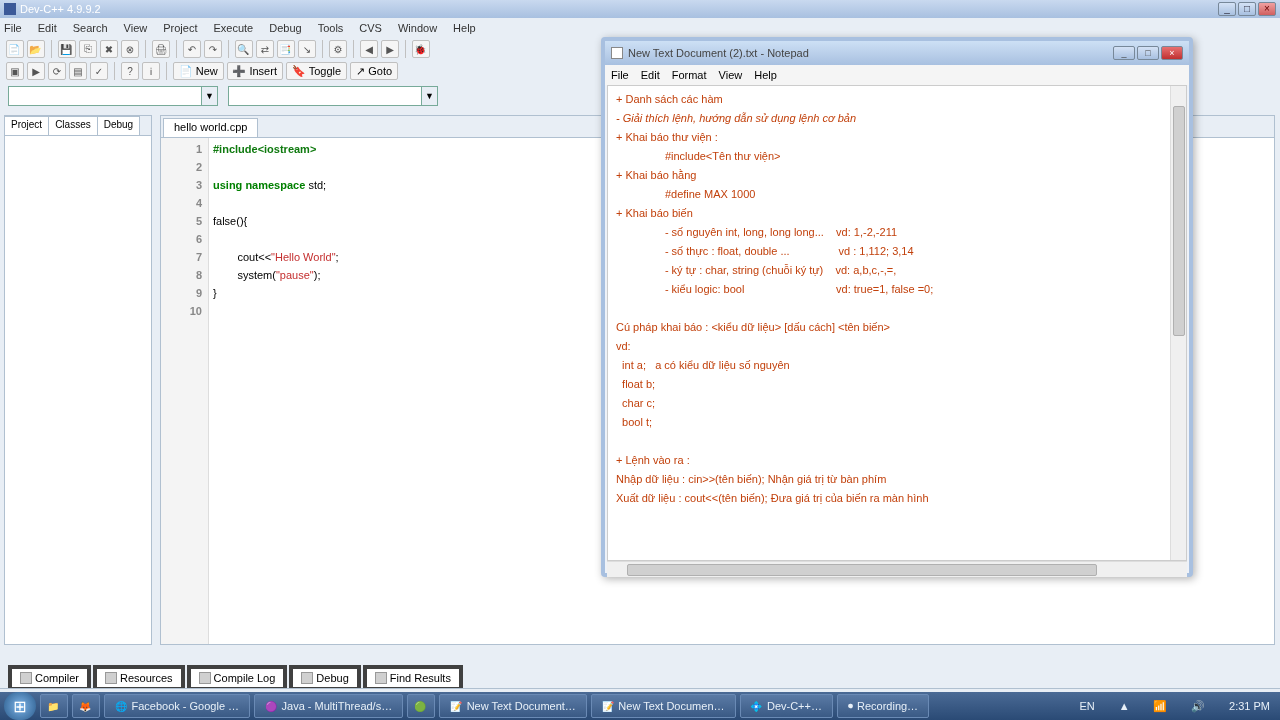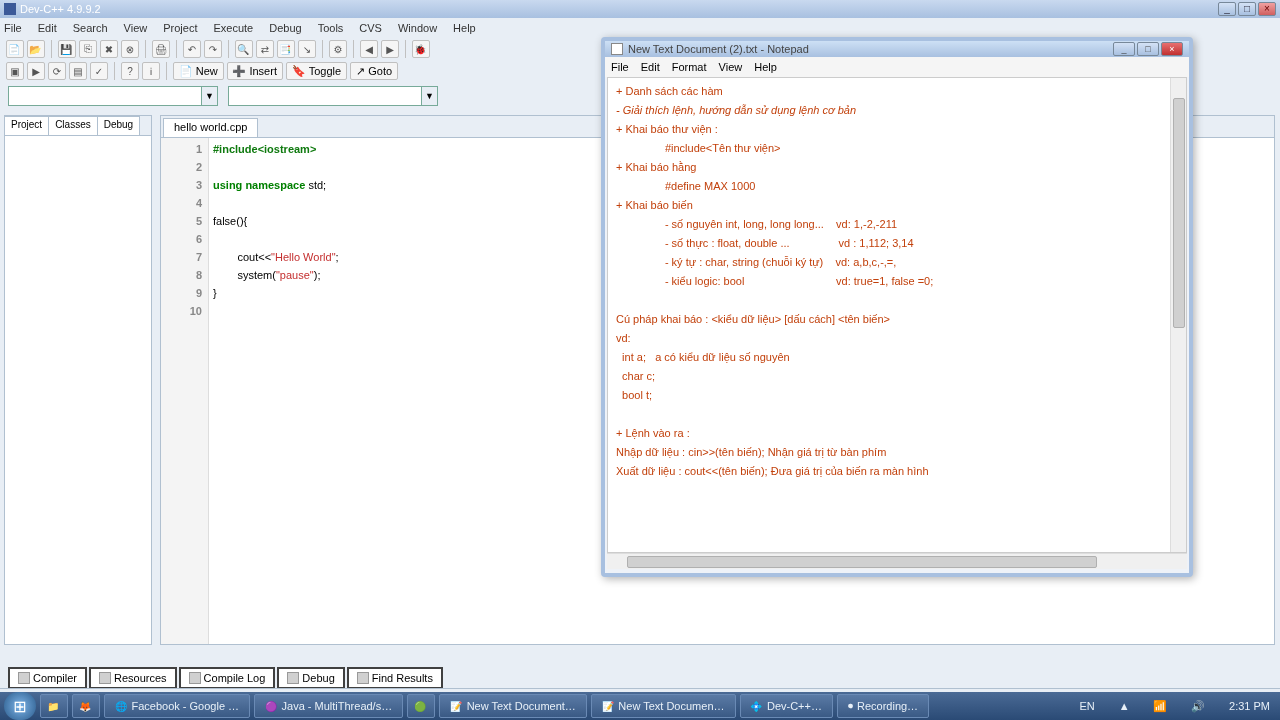--- a/index.html
+++ b/index.html
@@ -33,28 +33,28 @@
 .gutter { position:absolute; left:0; top:0; width:48px; height:100%; background:#f4f4f4; border-right:1px solid #ddd; text-align:right; padding-right:6px; color:#888; font-family:Consolas,'Courier New',monospace; font-size:13px; line-height:18px; padding-top:2px;}
 .gutter div { font-weight:bold; }
 .code-lines { position:absolute; left:52px; top:2px; font-family:Consolas,'Courier New',monospace; font-size:13px; line-height:18px; }
 .code-lines .hl { background:#deefee; position:absolute; left:-4px; width:540px; height:18px; z-index:-1; }
 .kw { color:#008000; font-weight:bold; }
 .pre { color:#0f7a0f; font-weight:bold; }
 .str { color:#c42f2f; }
 .txt { color:#000; }
 
 .bottom-tabs { position:absolute; left:4px; bottom:30px; height:24px; display:flex; align-items:center; gap:2px; padding:0 4px; width:100%; }
-.btab { padding:3px 8px; border:2px solid #404040; background:#fff; font-size:11px; cursor:pointer; display:flex; align-items:flex-start; gap:3px; }
+.btab { padding:3px 8px; border:4px solid #404040; background:#fff; font-size:11px; cursor:pointer; display:flex; align-items:flex-start; gap:3px; }
 .bicon { width:12px; height:12px; background:#d0d0d0; border:1px solid #999; }
 
 .statusbar-main { position:absolute; left:0; bottom:18px; height:14px; width:100%; background:#e8eef5; border-top:1px solid #b0c0d0; display:flex; align-items:center; font-size:10px; color:#333; padding:0 8px; gap:40px; }
 
 
 .notepad { position:absolute; left:601px; top:37px; width:592px; height:540px; background:#eef2f8; border:4px solid #a8c0e0; border-radius:4px; box-shadow:2px 2px 8px rgba(0,0,0,.3); z-index:10; }
-.np-title { height:16px; background:linear-gradient(#cde0f5,#a8c0e0); display:flex; align-items:center; padding:0 6px; font-size:11px; color:#444; }
+.np-title { height:24px; background:linear-gradient(#cde0f5,#a8c0e0); display:flex; align-items:center; padding:0 6px; font-size:11px; color:#444; }
 .np-title .icon { width:12px; height:12px; background:#fff; border:1px solid #888; margin-right:5px; }
 .np-winbtns { margin-left:auto; display:flex; gap:2px; }
 .np-btn { width:22px; height:14px; border:1px solid #789; border-radius:2px; font-size:9px; text-align:center; line-height:12px; cursor:pointer; background:linear-gradient(#d4e2f5,#a8c0e0); }
 .np-btn.cls { background:linear-gradient(#e87070,#c03030); color:#fff; }
 .np-menu { height:20px; background:#f5f5f5; display:flex; align-items:center; padding:0 6px; font-size:11px; gap:12px; }
 .np-menu span { cursor:pointer; }
 .np-body { position:relative; height:calc(100% - 56px); background:#fff; border:1px solid #ccc; margin:0 2px; overflow:hidden; }
 .np-text { padding:4px 8px; font-family:'Times New Roman',serif; font-size:15px; line-height:19px; color:#c2410c; }
 .np-scroll-v { position:absolute; right:0; top:0; width:16px; height:100%; background:#f0f0f0; border-left:1px solid #ddd; }
 .np-scroll-v .thumb { position:absolute; left:2px; top:20px; width:12px; height:230px; background:#d0d0d0; border:1px solid #b0b0b0; border-radius:2px; }
@@ -255,20 +255,21 @@
         <div style="white-space: pre;">                #define MAX 1000</div>
         <div style="white-space: pre;">+ Khai báo biến</div>
         <div style="white-space: pre;">                - số nguyên int, long, long long...    vd: 1,-2,-211</div>
         <div style="white-space: pre;">                - số thực : float, double ...                vd : 1,112; 3,14</div>
         <div style="white-space: pre;">                - ký tự : char, string (chuỗi ký tự)    vd: a,b,c,-,=,</div>
         <div style="white-space: pre;">                - kiểu logic: bool                              vd: true=1, false =0;</div>
         <div style="white-space: pre;">&nbsp;</div>
         <div style="white-space: pre;">Cú pháp khai báo : &lt;kiểu dữ liệu&gt; [dấu cách] &lt;tên biến&gt;</div>
         <div style="white-space: pre;">vd:</div>
         <div style="white-space: pre;">  int a;   a có kiểu dữ liệu số nguyên</div>
+        <div style="white-space: pre;">  float b;</div>
         <div style="white-space: pre;">  char c;</div>
         <div style="white-space: pre;">  bool t;</div>
         <div style="white-space: pre;">&nbsp;</div>
         <div style="white-space: pre;">+ Lệnh vào ra :</div>
         <div style="white-space: pre;">Nhập dữ liệu : cin&gt;&gt;(tên biến); Nhận giá trị từ bàn phím</div>
         <div style="white-space: pre;">Xuất dữ liệu : cout&lt;&lt;(tên biến); Đưa giá trị của biến ra màn hình</div>
       </div>
     <div class="np-scroll-v">
         <div class="thumb"></div>
       </div>

